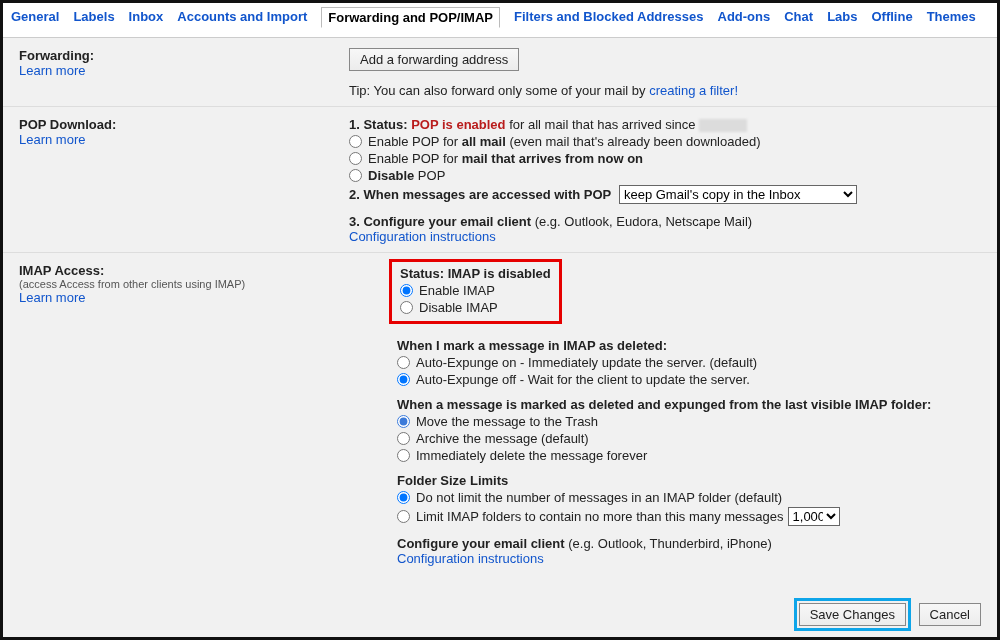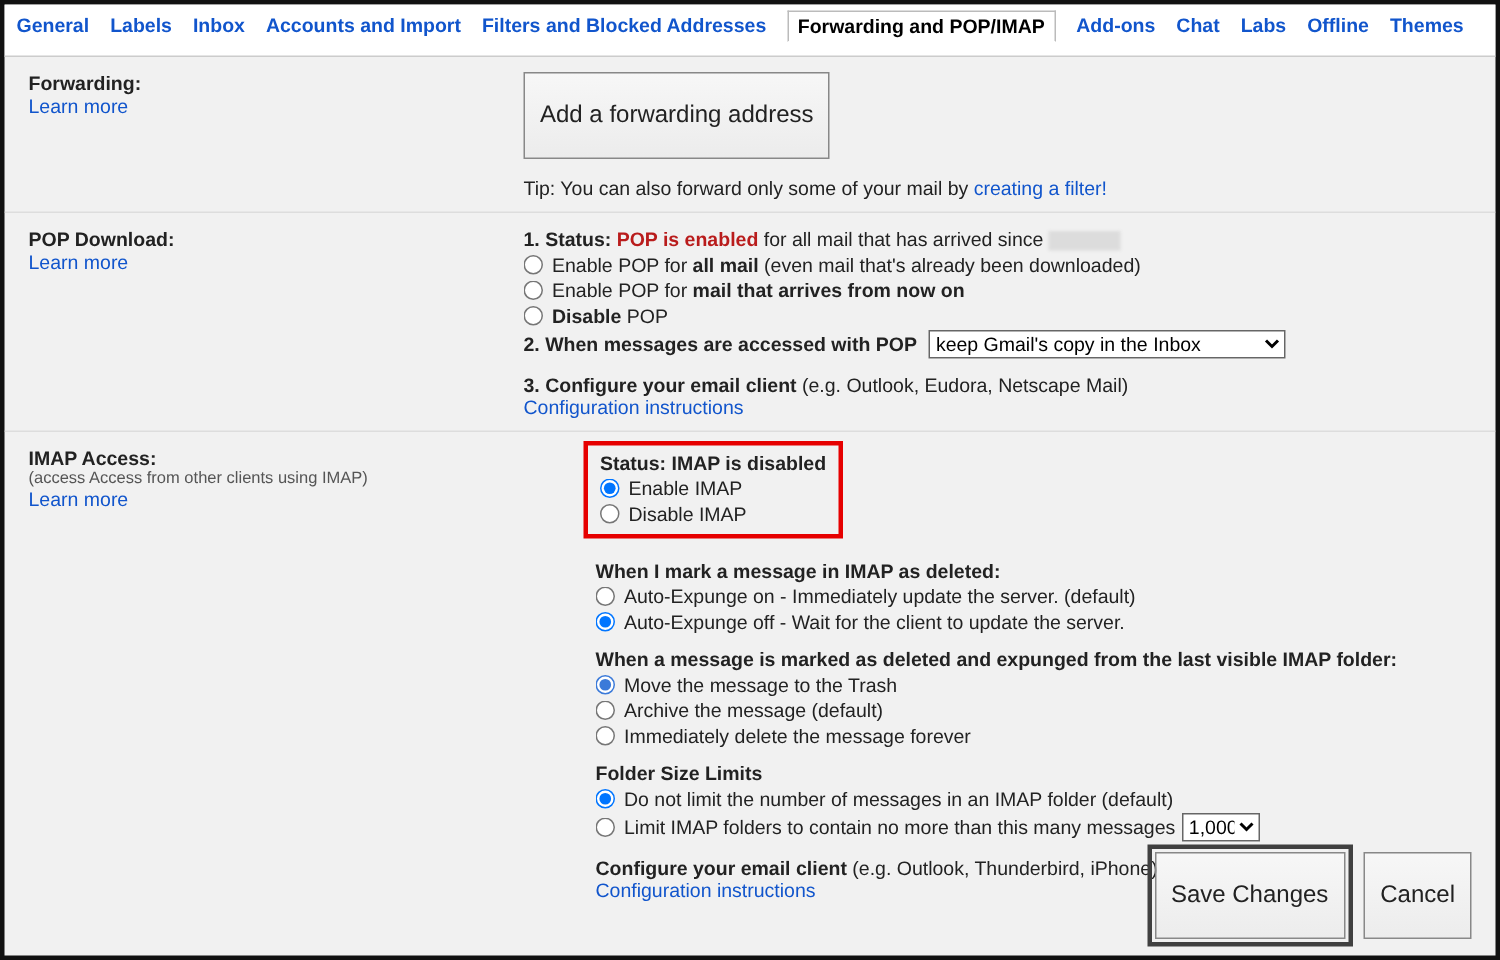--- a/index.html
+++ b/index.html
@@ -53,22 +53,22 @@
     flex: 0 0 330px;
   }
   .right-col { flex: 1; }
   .label-title { font-weight: bold; }
   .link { color: #1155cc; cursor: pointer; }
   .small { font-size: 11px; color: #555; }
   .btn {
     display: inline-block;
     background: linear-gradient(#f7f7f7,#ececec);
     border: 1px solid #888;
-    padding: 19px 10px;
-    font-size: 16px;
+    padding: 3px 10px;
+    font-size: 13px;
     cursor: pointer;
     color: #222;
   }
   .tip { margin-top: 12px; }
   .block { margin-bottom: 10px; }
   .radio-row { display:flex; align-items:center; margin:2px 0; }
   .radio-row input { margin: 0 6px 0 0; }
   select {
     font-size: 13px;
     border: 1px solid #666;
@@ -82,21 +82,21 @@
     margin: -4px 0 6px -8px;
     display: inline-block;
     min-width: 165px;
   }
   .buttons-bar {
     position: absolute;
     bottom: 6px;
     right: 16px;
   }
   .buttons-highlight {
-    border: 3px solid #404040;
+    border: 3px solid #0ea5e9;
     display: inline-block;
     padding: 2px;
     margin-right: 4px;
   }
   .blurred {
     display:inline-block;
     width:48px; height:13px;
     background:#dcdcdc;
     filter: blur(1px);
     vertical-align: middle;
@@ -105,22 +105,22 @@
 </head>
 <body>
 
 <div class="page-border">
 
   <div class="tabs">
     <span class="tab">General</span>
     <span class="tab">Labels</span>
     <span class="tab">Inbox</span>
     <span class="tab">Accounts and Import</span>
+    <span class="tab active">Forwarding and POP/IMAP</span>
     <span class="tab">Filters and Blocked Addresses</span>
-    <span class="tab active">Forwarding and POP/IMAP</span>
     <span class="tab">Add-ons</span>
     <span class="tab">Chat</span>
     <span class="tab">Labs</span>
     <span class="tab">Offline</span>
     <span class="tab">Themes</span>
   </div>
 
   <div class="content">
 
     <div class="section">

